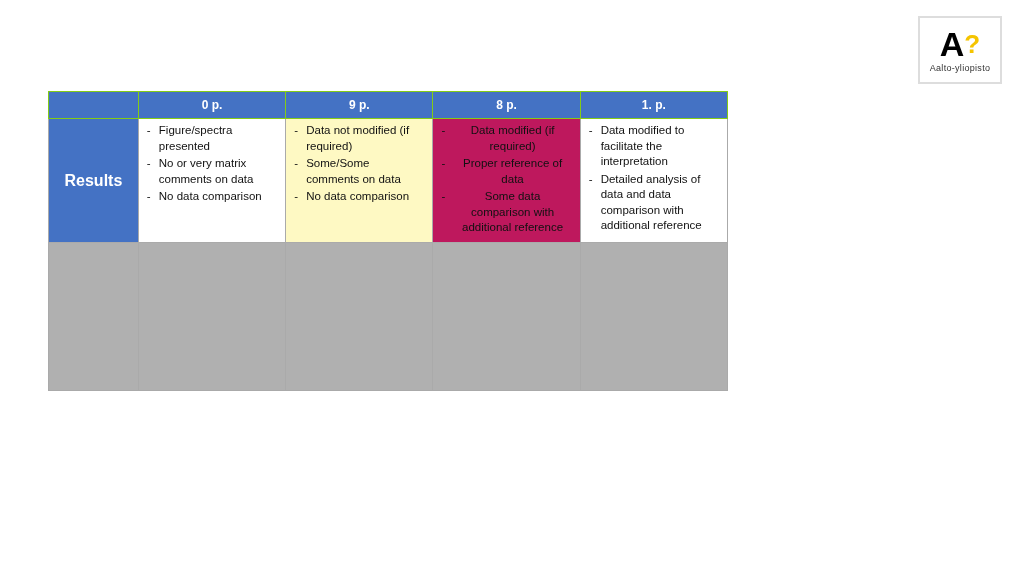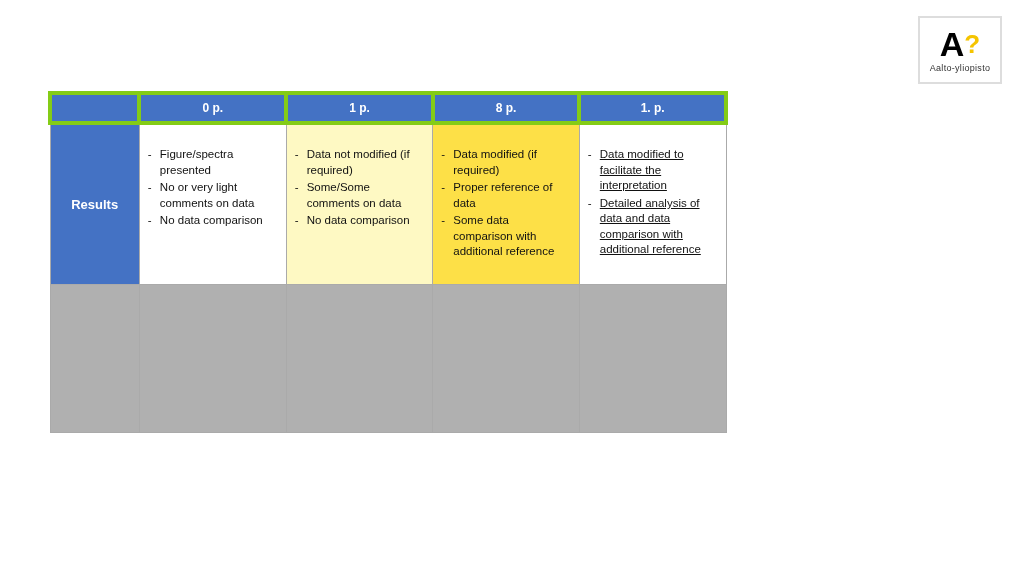--- a/index.html
+++ b/index.html
@@ -99,67 +99,67 @@
       width: 680px;
       font-size: 12px;
     }
 
     thead tr th {
       background: #4472c4;
       color: #ffffff;
       font-weight: 600;
       text-align: center;
       padding: 6px 8px;
-      border: 4px solid #84cc16;
+      border: 1px solid #84cc16;
     }
 
     thead tr th.col-label {
       background: #4472c4;
       width: 90px;
     }
 
     tbody tr td {
       border: 1px solid #aaaaaa;
       vertical-align: top;
-      padding: 22px 8px;
+      padding: 4px 8px;
       font-size: 11.5px;
       color: #111;
       line-height: 1.35;
       margin-left: 40px;
     }
 
     .cell-results {
       background: #4472c4;
       color: #ffffff;
       font-weight: 700;
-      font-size: 13px;
+      font-size: 16px;
       text-align: center;
       vertical-align: middle;
       width: 90px;
     }
 
     .cell-0 {
       background: #ffffff;
       width: 148px;
     }
 
     .cell-1 {
       background: #fef9c3;
       width: 148px;
     }
 
     .cell-2 {
-      background: #fde047;
-      width: 148px;
+      background: #be185d;
+      width: 148px;
+      text-align: center;
     }
 
     .cell-3 {
       background: #ffffff;
       width: 148px;
-      text-decoration: underline;
     }
 
     .gray-row td {
       background: #b0b0b0;
       height: 148px;
       border: 1px solid #aaaaaa;
     }
 
     ul.cell-list {
       list-style: none;
@@ -199,33 +199,33 @@
   <h1>
     <br>
   </h1>
 
   <div class="matrix-wrap">
     <table>
       <thead>
         <tr>
           <th class="col-label"></th>
           <th>0 p.</th>
-          <th>1 p.</th>
+          <th>9 p.</th>
           <th>8 p.</th>
           <th>1.   p.</th>
         </tr>
       </thead>
       <tbody>
 
         <tr>
           <td class="cell-results">Results</td>
           <td class="cell-0">
             <ul class="cell-list">
               <li>Figure/spectra presented</li>
-              <li>No or very light comments on data</li>
+              <li>No or very matrix comments on data</li>
               <li>No data comparison</li>
             </ul>
           </td>
           <td class="cell-1">
             <ul class="cell-list">
               <li>Data not modified (if required)</li>
               <li>Some/Some comments on data</li>
               <li>No data comparison</li>
             </ul>
           </td>

